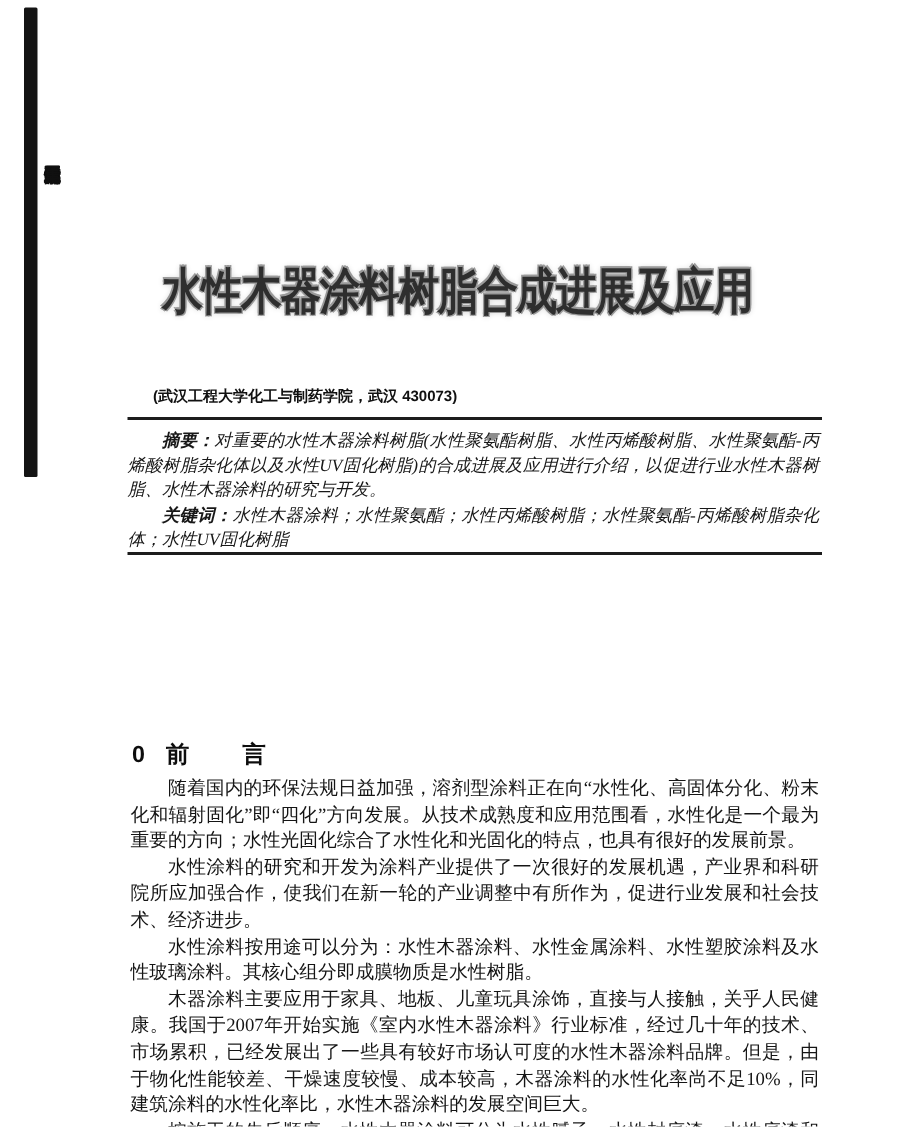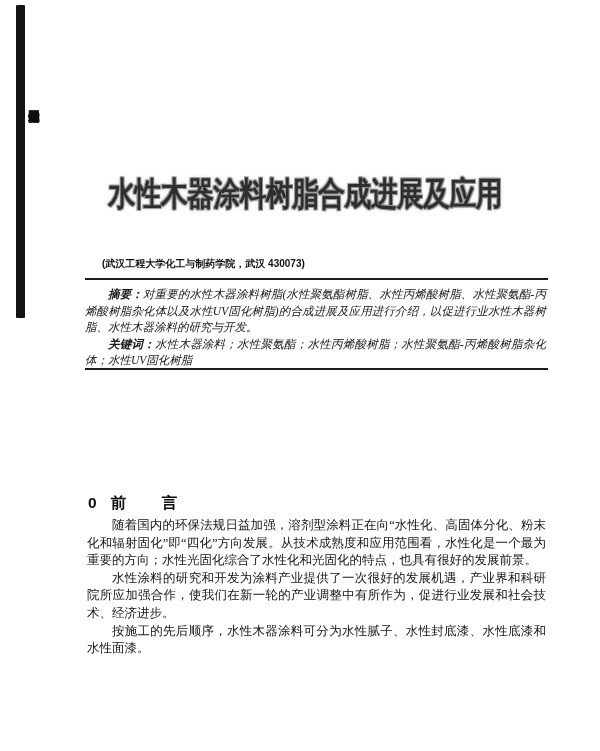--- a/index.html
+++ b/index.html
@@ -97,14 +97,16 @@
 
 <div class="rule rule-bottom"></div>
 
 <div class="section-heading">
   <span class="num">0</span><span class="ttl">前　言</span>
 </div>
 
 <div class="body-text">
   <p>随着国内的环保法规日益加强，溶剂型涂料正在向“水性化、高固体分化、粉末化和辐射固化”即“四化”方向发展。从技术成熟度和应用范围看，水性化是一个最为重要的方向；水性光固化综合了水性化和光固化的特点，也具有很好的发展前景。</p>
   <p>水性涂料的研究和开发为涂料产业提供了一次很好的发展机遇，产业界和科研院所应加强合作，使我们在新一轮的产业调整中有所作为，促进行业发展和社会技术、经济进步。</p>
+  <p>水性涂料按用途可以分为：水性木器涂料、水性金属涂料、水性塑胶涂料及水性玻璃涂料。其核心组分即成膜物质是水性树脂。</p>
+  <p>木器涂料主要应用于家具、地板、儿童玩具涂饰，直接与人接触，关乎人民健康。我国于2007年开始实施《室内水性木器涂料》行业标准，经过几十年的技术、市场累积，已经发展出了一些具有较好市场认可度的水性木器涂料品牌。但是，由于物化性能较差、干燥速度较慢、成本较高，木器涂料的水性化率尚不足10%，同建筑涂料的水性化率比，水性木器涂料的发展空间巨大。</p>
   <p>按施工的先后顺序，水性木器涂料可分为水性腻子、水性封底漆、水性底漆和水性面漆。</p>
 </div>
 
 </body></html>

